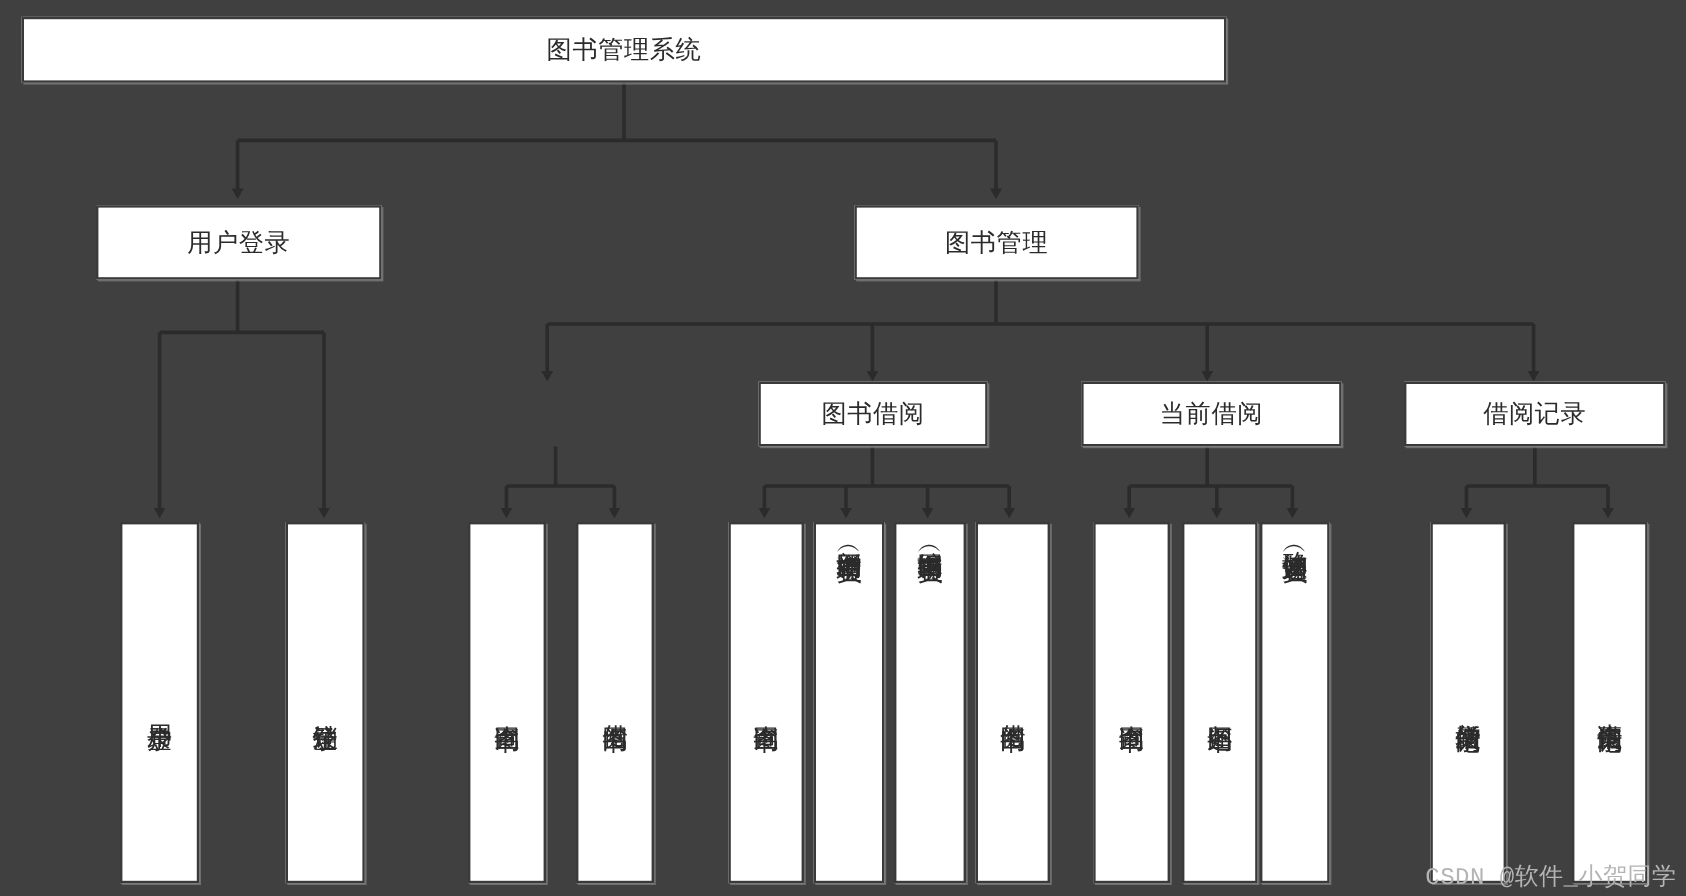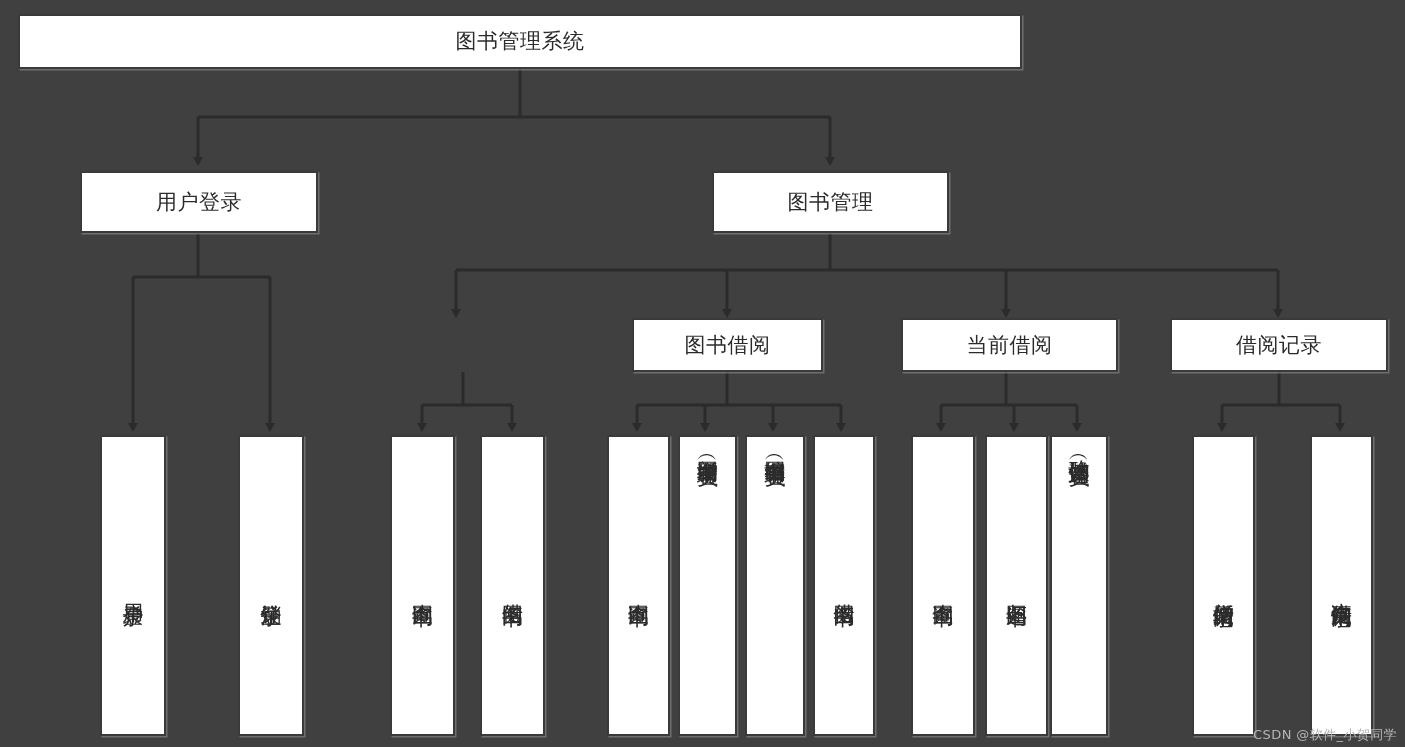--- a/index.html
+++ b/index.html
@@ -58,25 +58,26 @@
     white-space: nowrap;
   }
   .node.vertical.center .label {
     margin-top: auto;
     margin-bottom: auto;
   }
   #watermark {
     position: absolute;
     right: 8px;
     bottom: 3px;
-    font-size: 13px;
+    font-size: 20px;
     color: #b4b4b4;
     letter-spacing: 0.4px;
     white-space: nowrap;
     user-select: none;
+    font-family: Liberation Mono, monospace;
   }
 </style>
 </head>
 <body>
 
 <div id="diagram-canvas">
 
   <svg id="edges-layer" viewBox="0 0 1405 747" width="1405" height="747" xmlns="http://www.w3.org/2000/svg">
     <defs>
       <marker id="arrowhead" markerWidth="9" markerHeight="10" refX="1" refY="5" orient="auto" markerUnits="userSpaceOnUse">

